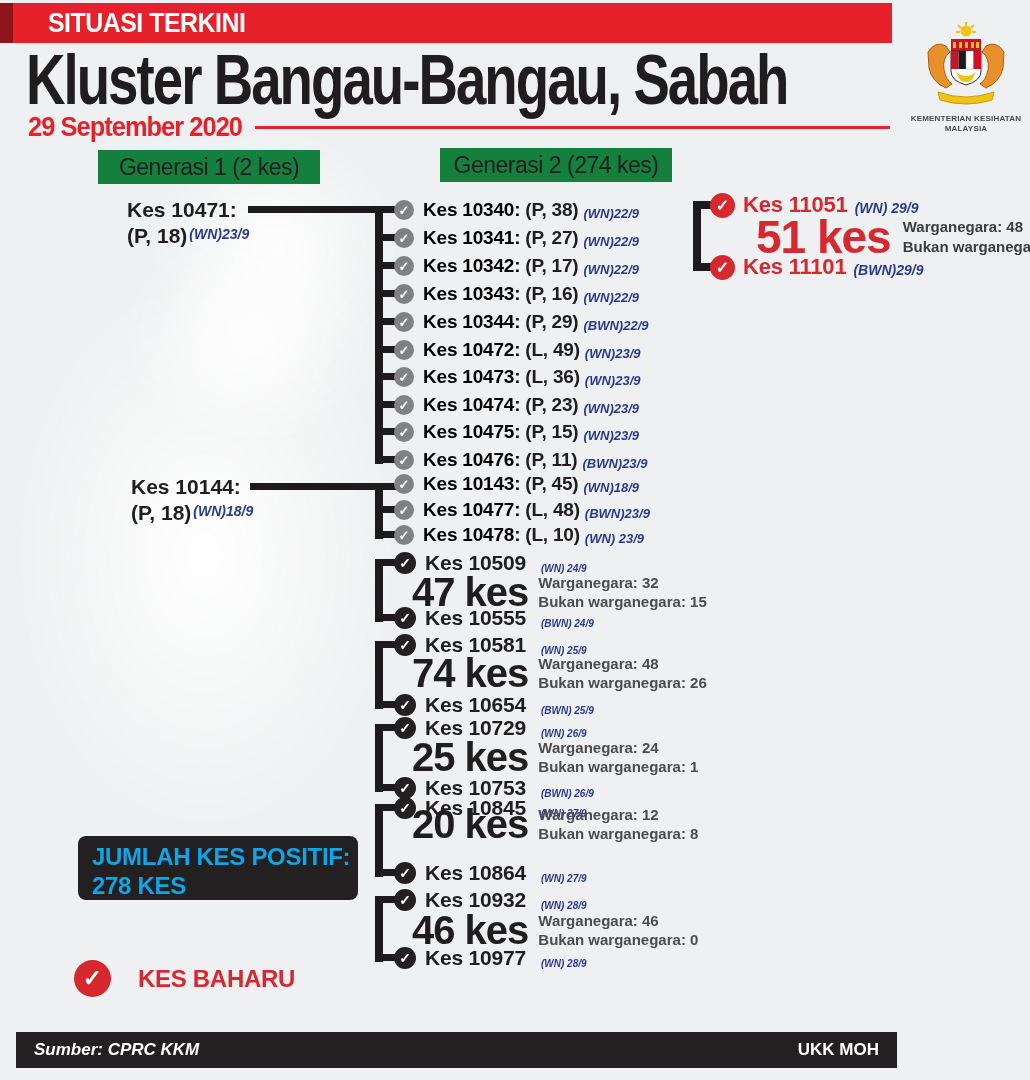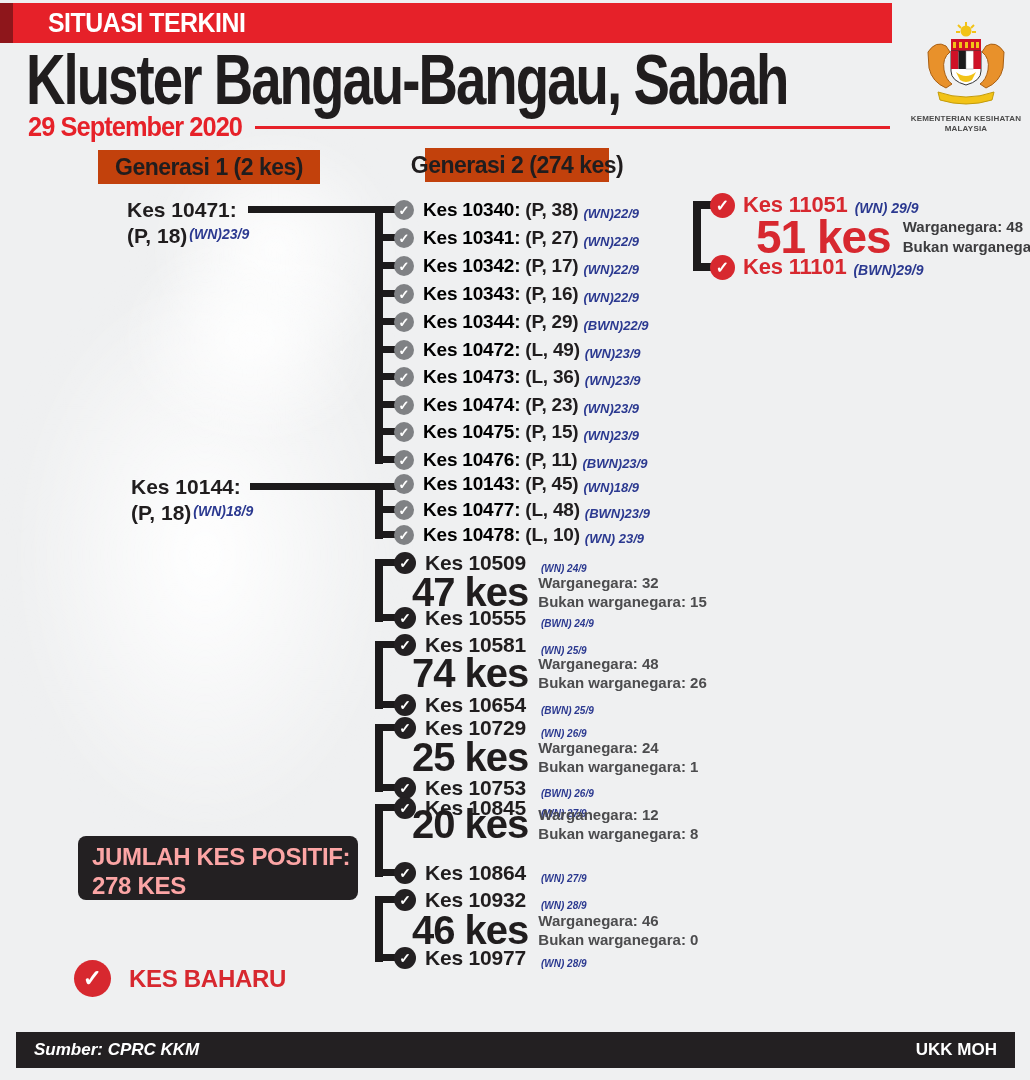--- a/index.html
+++ b/index.html
@@ -19,23 +19,23 @@
   .banner-text{color:#fff;font-weight:bold;font-size:27px;letter-spacing:-.5px;margin-left:48px;transform:scaleX(.92);transform-origin:left center;}
   .title{position:absolute;left:26px;top:40px;font-size:70px;font-weight:bold;color:#201d1e;letter-spacing:-2.5px;transform:scaleX(.78);transform-origin:left top;white-space:nowrap;z-index:3;}
   .date-wrap{position:absolute;left:28px;top:112px;display:flex;align-items:flex-start;z-index:3;}
   .date-text{color:#e62129;font-weight:bold;font-size:27px;letter-spacing:-1px;transform:scaleX(.94);transform-origin:left center;white-space:nowrap;}
   .date-line{position:absolute;left:255px;top:126px;width:635px;height:3px;background:#e62129;z-index:3;}
 
   .logo{position:absolute;left:908px;top:22px;width:116px;text-align:center;z-index:3;}
   .logo-caption{font-size:8px;color:#4a4a4a;line-height:10px;letter-spacing:.2px;font-weight:bold;}
 
   
-  .gen-header{position:absolute;background:#c2410c;color:#201d1e;font-weight:bold;font-size:23px;display:flex;align-items:center;justify-content:center;letter-spacing:-.5px;z-index:3;white-space:nowrap;}
+  .gen-header{position:absolute;background:#15803d;color:#201d1e;font-weight:normal;font-size:23px;display:flex;align-items:center;justify-content:center;letter-spacing:-.5px;z-index:3;white-space:nowrap;}
   .gh1{left:98px;top:150px;width:222px;height:34px;}
-  .gh2{left:425px;top:148px;width:184px;height:34px;}
+  .gh2{left:440px;top:148px;width:232px;height:34px;}
   .gh3{left:708px;top:146px;width:230px;height:37px;}
 
   
   .conn{position:absolute;background:#1c1a1b;z-index:1;}
 
   
   .chk{border-radius:50%;color:#fff;display:inline-flex;align-items:center;justify-content:center;font-weight:bold;flex:none;}
   .chk-gray{width:20px;height:20px;background:#7f8184;font-size:13px;}
   .chk-black{width:22px;height:22px;background:#232022;font-size:14px;}
   .chk-red{width:25px;height:25px;background:#d7282f;font-size:16px;}
@@ -63,26 +63,26 @@
   
   .g3-row{position:absolute;left:710px;display:flex;align-items:center;height:28px;z-index:2;white-space:nowrap;}
   .g3-label{font-size:22px;font-weight:bold;color:#d7282f;margin-left:8px;letter-spacing:-.2px;}
   .g3-ann{font-size:14px;margin-left:7px;align-self:flex-end;padding-bottom:3px;}
   .g3-big{position:absolute;left:727px;top:213px;display:flex;align-items:flex-start;z-index:2;white-space:nowrap;}
   .g3-count{font-size:46px;line-height:48px;font-weight:bold;color:#d7282f;letter-spacing:-1px;margin-left:29px;}
   .g3-side{display:flex;flex-direction:column;margin-left:12px;margin-top:4px;}
   .g3-side span{font-size:15px;line-height:20px;color:#3c3c3e;font-weight:bold;}
 
   
-  .summary{position:absolute;left:78px;top:836px;width:280px;height:64px;background:#232022;border-radius:8px;color:#fca5a5;font-weight:bold;font-size:24px;line-height:29px;padding:6px 0 0 14px;box-sizing:border-box;z-index:3;letter-spacing:-.3px;}
+  .summary{position:absolute;left:78px;top:836px;width:280px;height:64px;background:#232022;border-radius:8px;color:#0ea5e9;font-weight:bold;font-size:24px;line-height:29px;padding:6px 0 0 14px;box-sizing:border-box;z-index:3;letter-spacing:-.3px;}
   .legend{position:absolute;left:74px;top:960px;display:flex;align-items:center;z-index:3;}
-  .legend-label{color:#d7282f;font-weight:bold;font-size:24px;margin-left:18px;letter-spacing:-.3px;}
-
-  
-  .footer{position:absolute;left:16px;top:1032px;width:999px;height:36px;background:#232022;display:flex;align-items:center;justify-content:space-between;padding:0 18px;box-sizing:border-box;z-index:3;}
+  .legend-label{color:#d7282f;font-weight:bold;font-size:24px;margin-left:27px;letter-spacing:-.3px;}
+
+  
+  .footer{position:absolute;left:16px;top:1032px;width:881px;height:36px;background:#232022;display:flex;align-items:center;justify-content:space-between;padding:0 18px;box-sizing:border-box;z-index:3;}
   .footer-src{color:#fff;font-size:17px;font-weight:bold;font-style:italic;}
   .footer-credit{color:#fff;font-size:17px;font-weight:bold;}
 </style>
 </head>
 <body>
 
 <div class="page">
 
   <div class="bird b1"></div>
   <div class="bird b2"></div>

